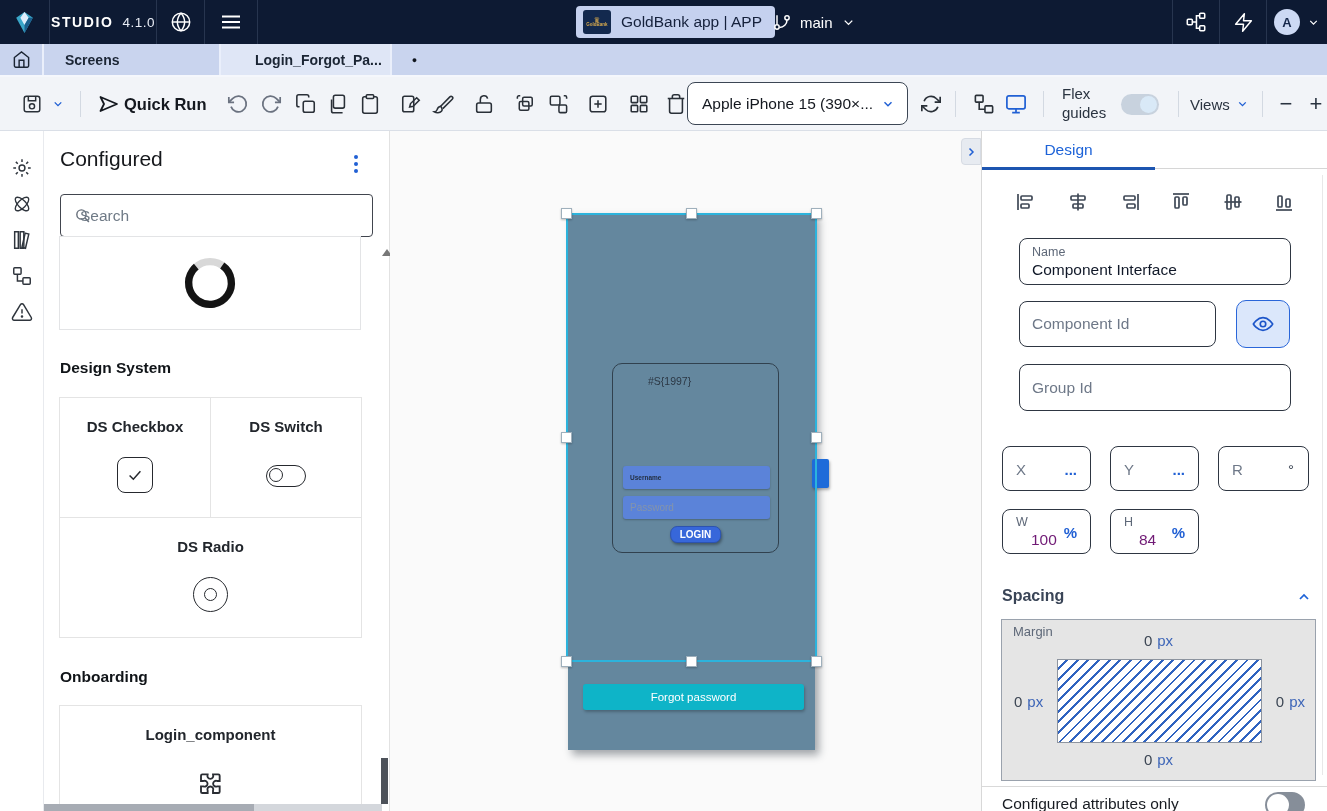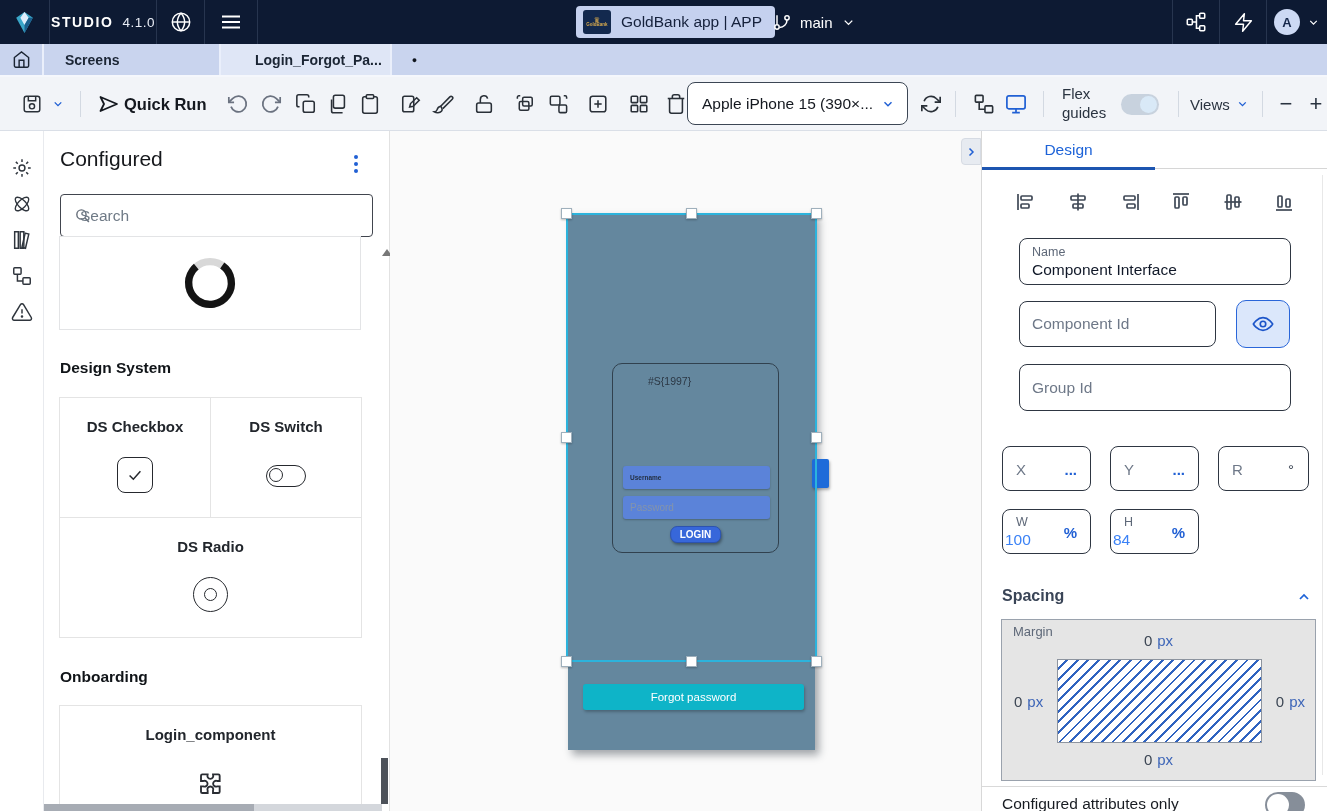--- a/index.html
+++ b/index.html
@@ -108,21 +108,21 @@
   .fld{position:absolute;border:1.4px solid #2e3642;border-radius:8px;background:#fff}
   .fld .flabel{position:absolute;left:12px;top:6px;font-size:12.5px;color:#5e6878}
   .fld .fvalue{position:absolute;left:12px;top:22px;font-size:15.5px;color:#101828}
   .fld .fplace{position:absolute;left:12px;top:50%;transform:translateY(-50%);font-size:15.5px;color:#6e7888}
   .eye-btn{position:absolute;left:254px;top:169px;width:54px;height:48px;border-radius:10px;background:#dbe7fb;border:1.4px solid #2a66d9;display:flex;align-items:center;justify-content:center}
   .mini-fld{position:absolute;border:1.4px solid #2e3642;border-radius:8px;background:#fff;height:45px}
   .mini-fld .mlabel{position:absolute;left:13px;top:50%;transform:translateY(-50%);font-size:15px;color:#6e7888}
   .mini-fld .munit{position:absolute;right:13px;top:50%;transform:translateY(-50%);font-size:15px;color:#2160d4;font-weight:600}
   .mini-fld .mdeg{position:absolute;right:14px;top:50%;transform:translateY(-50%);font-size:15px;color:#374151}
   .mini-fld .mlab2{position:absolute;left:13px;top:5px;font-size:12.5px;color:#5e6878}
-  .mini-fld .mval2{position:absolute;left:2px;top:21px;font-size:15.5px;color:#3b82f6}
+  .mini-fld .mval2{position:absolute;left:28px;top:21px;font-size:15.5px;color:#701a75}
   .spacing-title{position:absolute;left:20px;top:456px;font-size:16px;font-weight:600;color:#3a4557}
   .margin-box{position:absolute;left:19px;top:488px;width:315px;height:162px;border:1px solid #9aa2ad;background:#e5e5e5}
   .margin-box .mtag{position:absolute;left:11px;top:4px;font-size:13px;color:#5e6878}
   .mval{display:flex;gap:5px;font-size:15px}
   .mval .n{color:#3c4654}
   .mval .u{color:#3e66b8}
   .mv-top{position:absolute;left:0;right:0;top:12px;justify-content:center}
   .mv-bottom{position:absolute;left:0;right:0;top:131px;justify-content:center}
   .mv-left{position:absolute;left:12px;top:73px}
   .mv-right{position:absolute;right:10px;top:73px}

